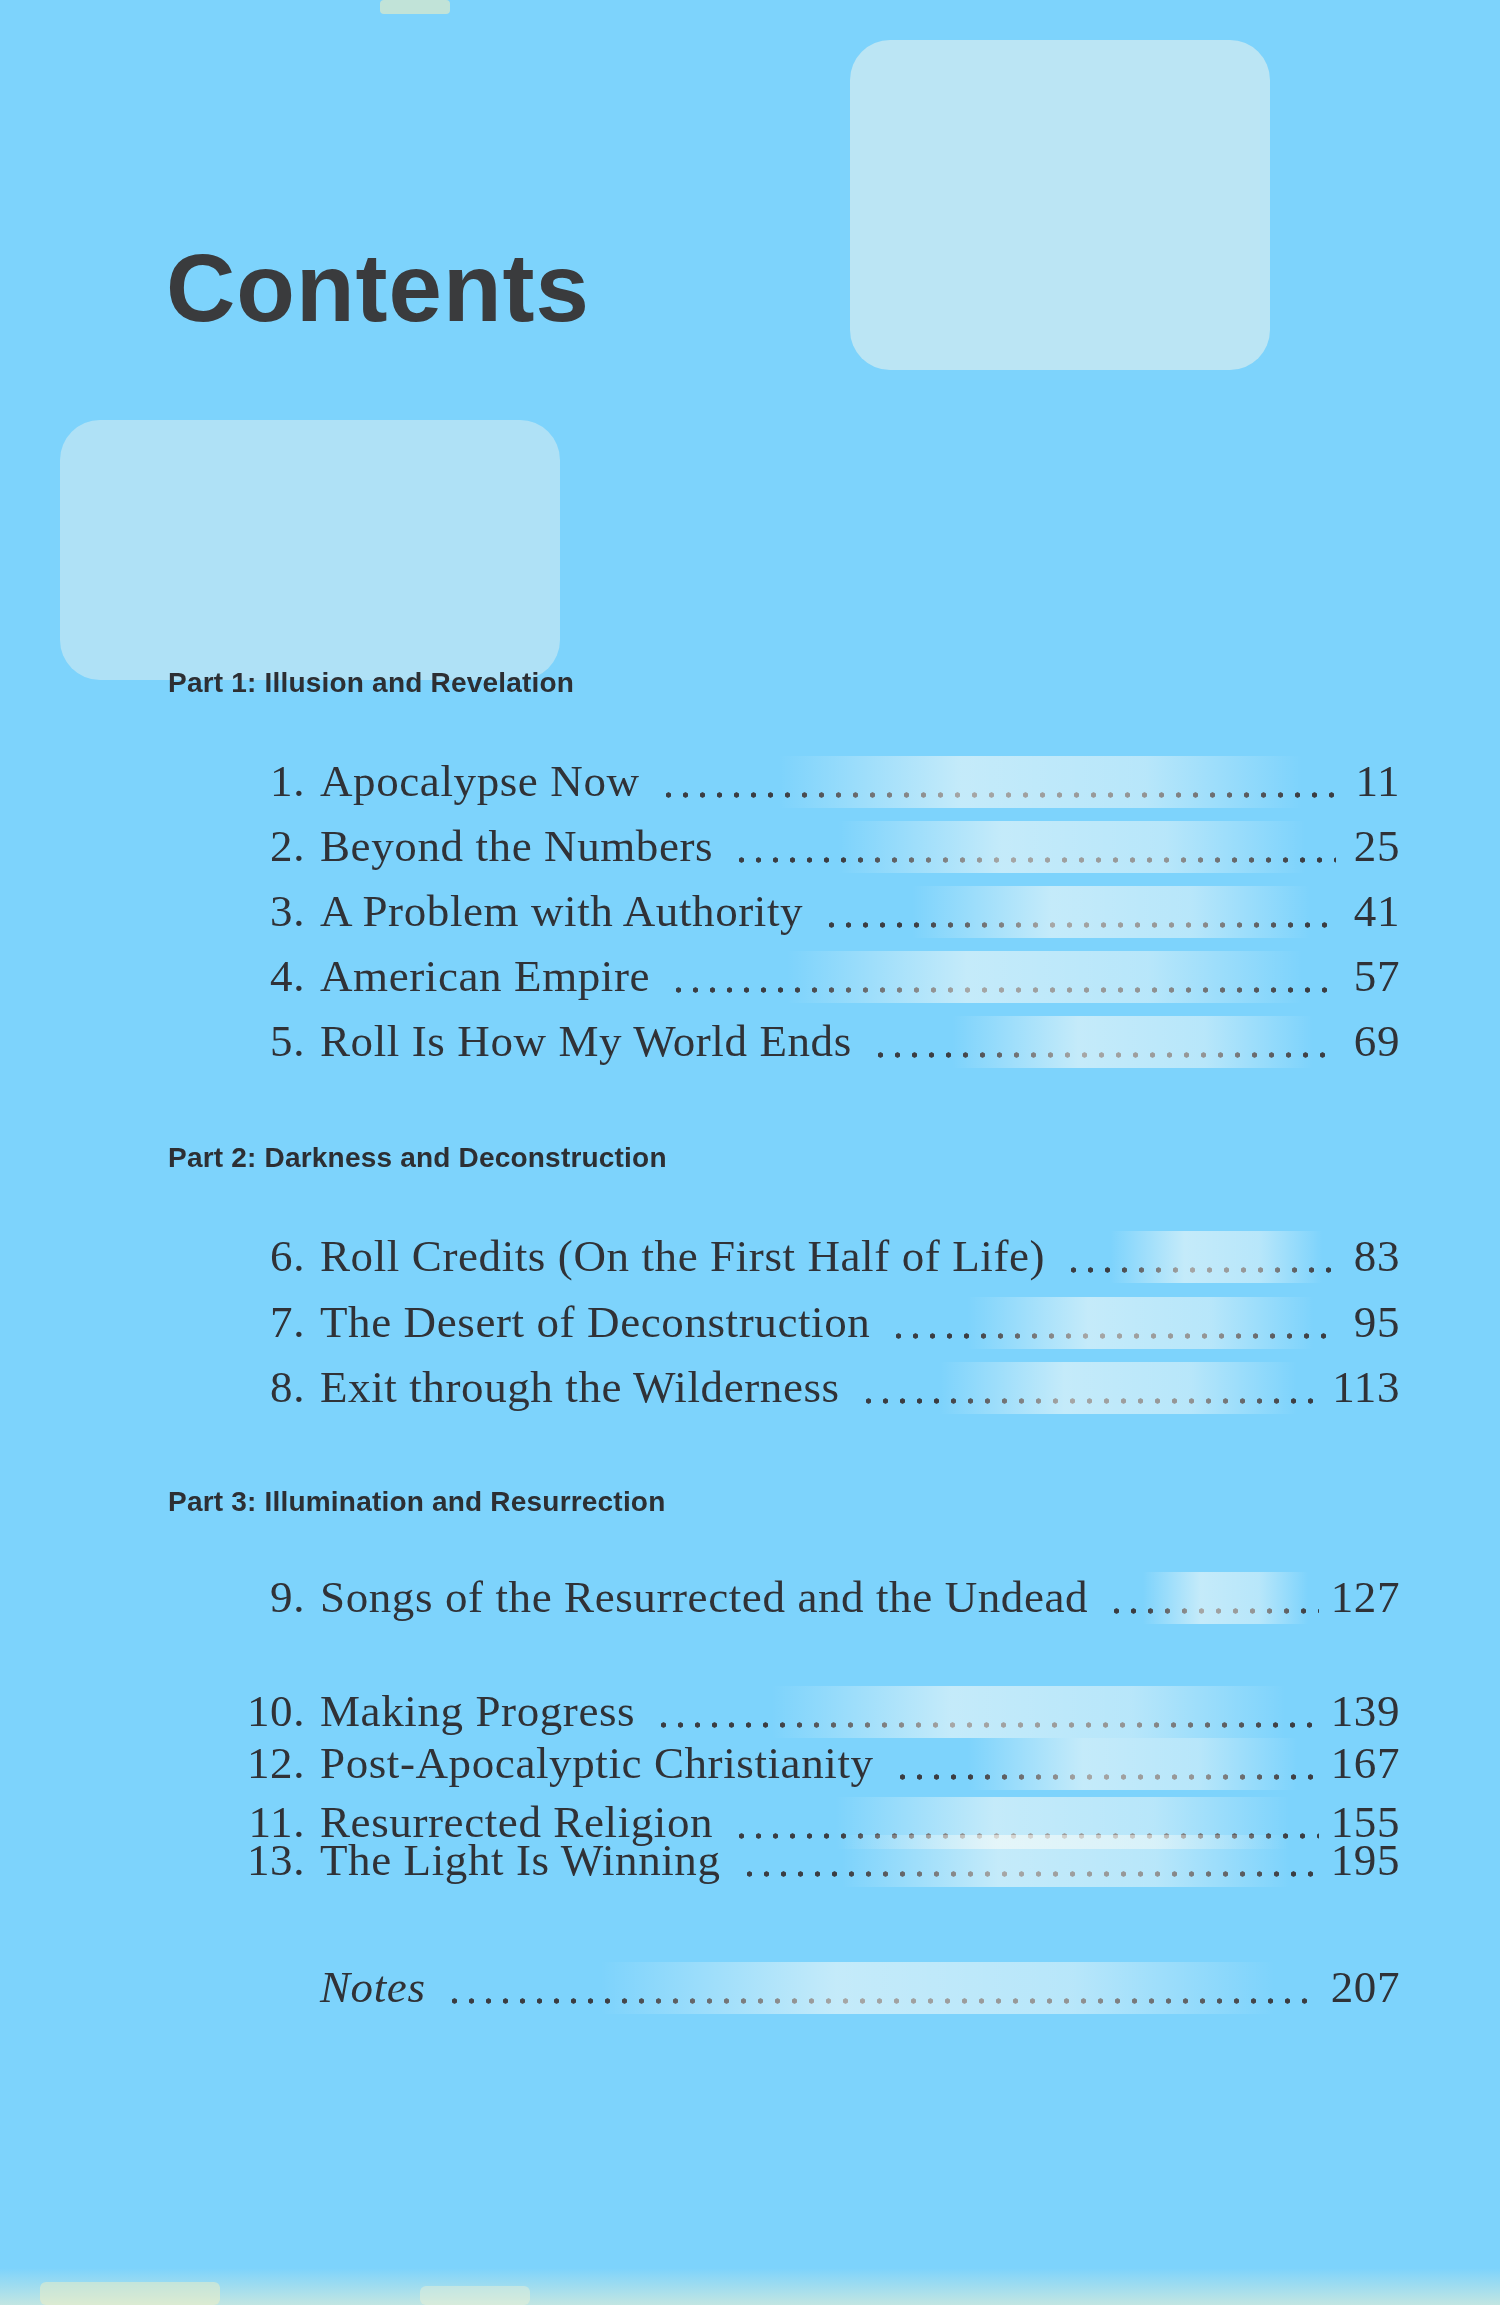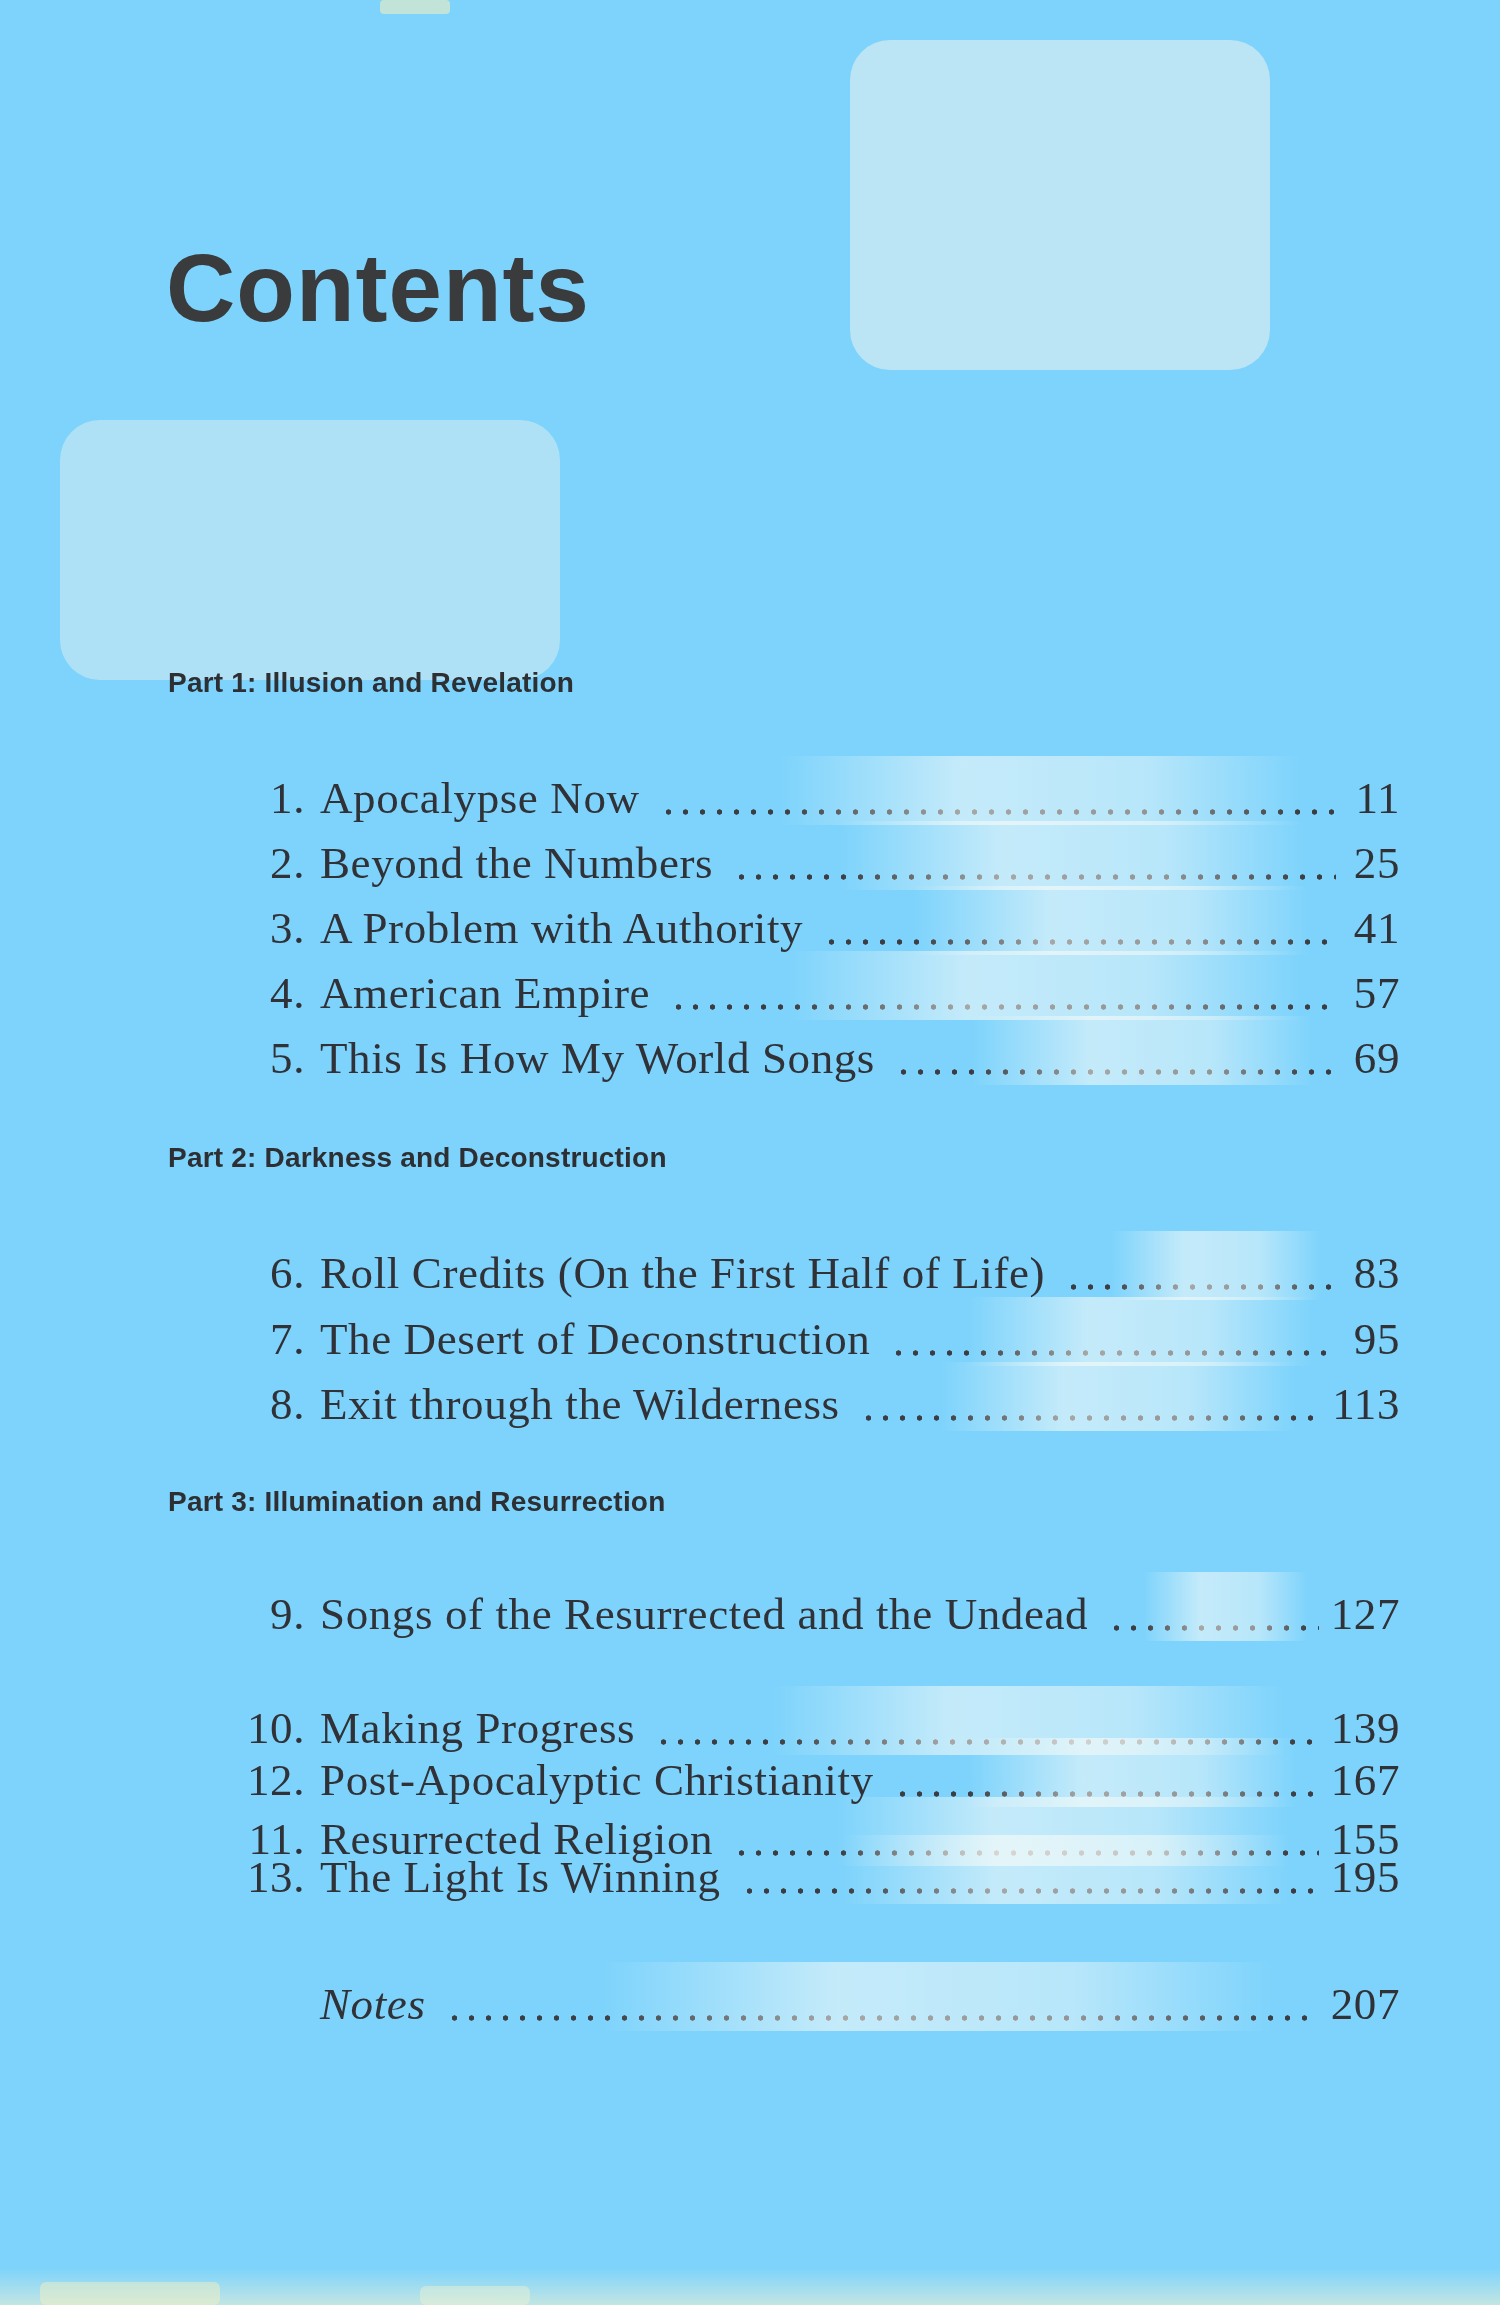--- a/index.html
+++ b/index.html
@@ -52,21 +52,20 @@
   }
   .row .num {
     flex: none;
     width: 137px;
     text-align: right;
   }
   .row .t {
     flex: none;
     margin-left: 15px;
     white-space: pre;
-    margin-top: 17px;
   }
   .row .leader {
     flex: 1 1 auto;
     align-self: stretch;
     position: relative;
     margin: 0 12px 0 16px;
     background-image: radial-gradient(circle, #3b3d42 2.4px, rgba(59,61,66,0) 2.9px);
     background-size: 17px 14px;
     background-repeat: repeat-x;
     background-position: left 4px bottom 6px;
@@ -124,21 +123,21 @@
       <span class="pg">41</span>
   </div>
   <div class="row" style="top:951px;">
     <span class="num">4.</span>
       <span class="t">American Empire</span>
       <span class="leader"></span>
       <span class="pg">57</span>
   </div>
   <div class="row" style="top:1016px;">
     <span class="num">5.</span>
-      <span class="t">This Is How My World Songs</span>
+      <span class="t">Roll Is How My World Ends</span>
       <span class="leader"></span>
       <span class="pg">69</span>
   </div>
 
   <div class="part-heading" style="top:1143px;">Part 2: Darkness and Deconstruction</div>
 
   <div class="row" style="top:1231px;">
     <span class="num">6.</span>
       <span class="t">Roll Credits (On the First Half of Life)</span>
       <span class="leader"></span>

